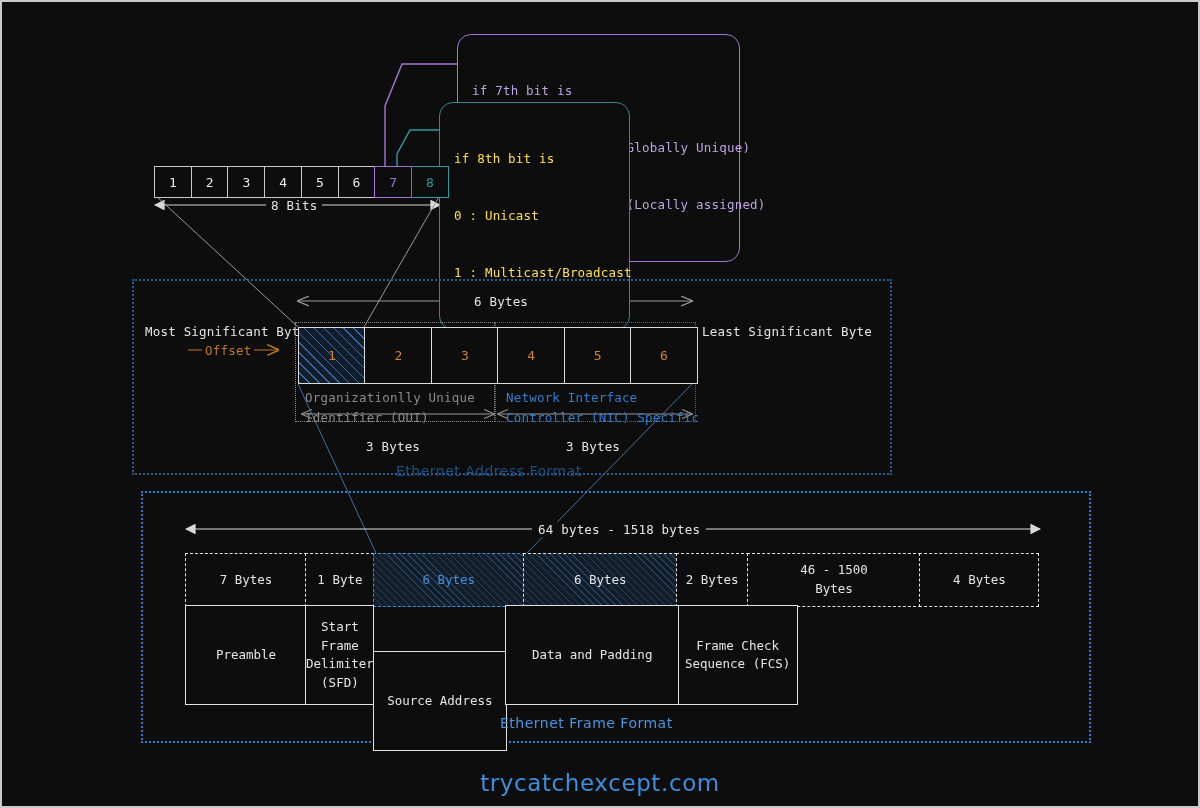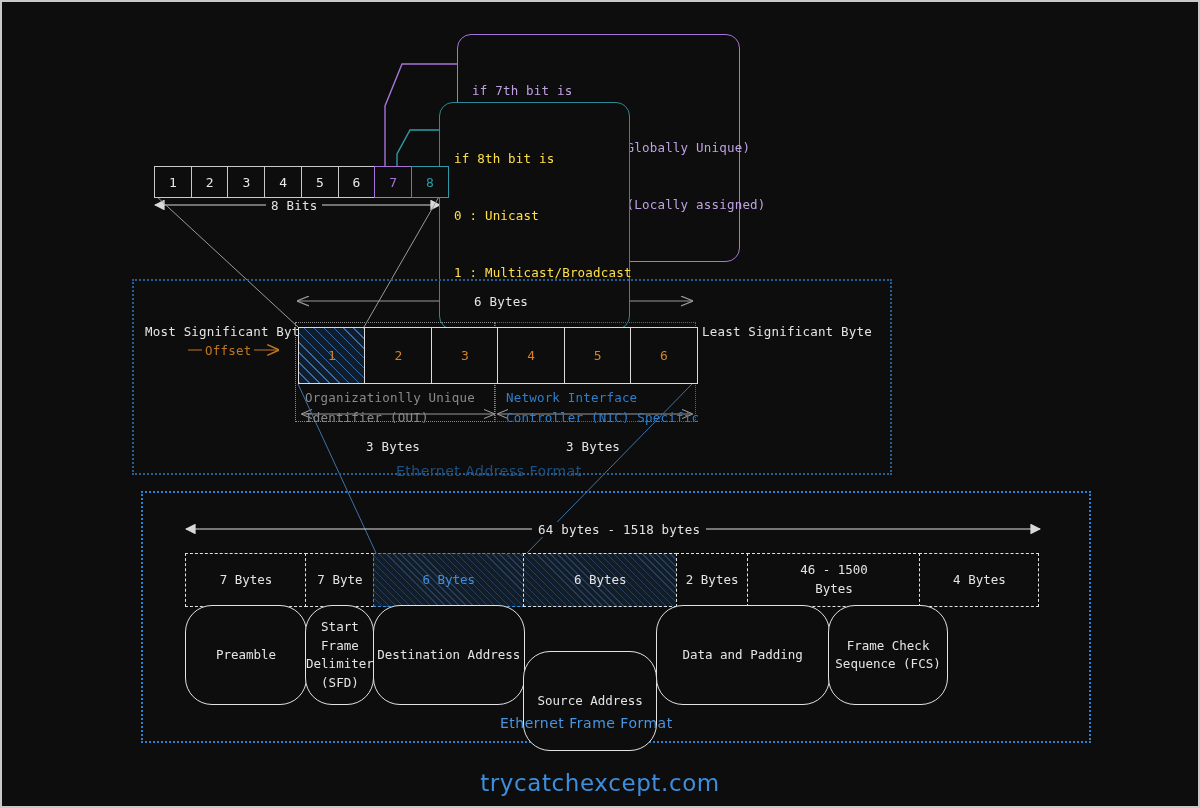--- a/index.html
+++ b/index.html
@@ -89,21 +89,21 @@
     box-sizing:border-box;
     border:1.6px solid #e2e2e2;
     margin-left:-1.6px;
     display:flex;align-items:center;justify-content:center;
     text-align:center;white-space:pre;
     font-size:12.5px;line-height:1.5;color:#e4e4e4;
     background:#0d0d0d;
   }
   .fcell:first-child{margin-left:0;}
   #sizerow .fcell{height:54px;border-style:dashed;}
-  #namerow .fcell{height:100px;border-style:solid;margin-top:-1.6px;border-radius:27px;}
+  #namerow .fcell{height:100px;border-style:solid;margin-top:-1.6px;}
   .fcell.hatch{
     background-color:#121d2a;
     background-image:repeating-linear-gradient(45deg,
         rgba(70,110,160,.40) 0 1px, rgba(0,0,0,0) 1px 5px);
   }
   .fcell.bluetext{color:#3d8fdd;border-color:#3d8fdd;}
 
   
   #watermark{
     position:absolute;left:0;right:0;text-align:center;
@@ -217,35 +217,34 @@
 
     <div class="sectionlabel" id="addr-label" style="left:394px;top:461px;">Ethernet Address Format</div>
 
     <div class="sectionbox" id="frame-section" style="left:139px;top:489px;width:950px;height:252px;"></div>
 
     <div class="txt white" style="left:530px;top:520px;background:#0d0d0d;padding:0 6px;">64 bytes - 1518 bytes</div>
 
     <div id="frametable" style="left:183px;top:551px;">
       <div id="sizerow">
         <div class="fcell" style="width:122px;">7 Bytes</div>
-        <div class="fcell" style="width:69px;">7 Byte</div>
+        <div class="fcell" style="width:69px;">1 Byte</div>
         <div class="fcell hatch bluetext" style="width:152px;">6 Bytes</div>
         <div class="fcell hatch" style="width:154px;">6 Bytes</div>
         <div class="fcell" style="width:73px;">2 Bytes</div>
         <div class="fcell" style="width:174px;">46 - 1500
 Bytes</div>
         <div class="fcell" style="width:120px;">4 Bytes</div>
       </div>
       <div id="namerow">
         <div class="fcell" style="width:122px;">Preamble</div>
         <div class="fcell" style="width:69px;">Start
 Frame
 Delimiter
 (SFD)</div>
-        <div class="fcell" style="width:152px;">Destination Address</div>
         <div class="fcell" style="width:134px;margin-top:44px;">Source Address</div>
         <div class="fcell" style="width:174px;">Data and Padding</div>
         <div class="fcell" style="width:120px;">Frame Check
 Sequence (FCS)</div>
       </div>
     </div>
 
     <div class="sectionlabel" id="frame-label" style="left:498px;top:713px;">Ethernet Frame Format</div>
 
     <div id="watermark" style="top:768px;">trycatchexcept.com</div>

